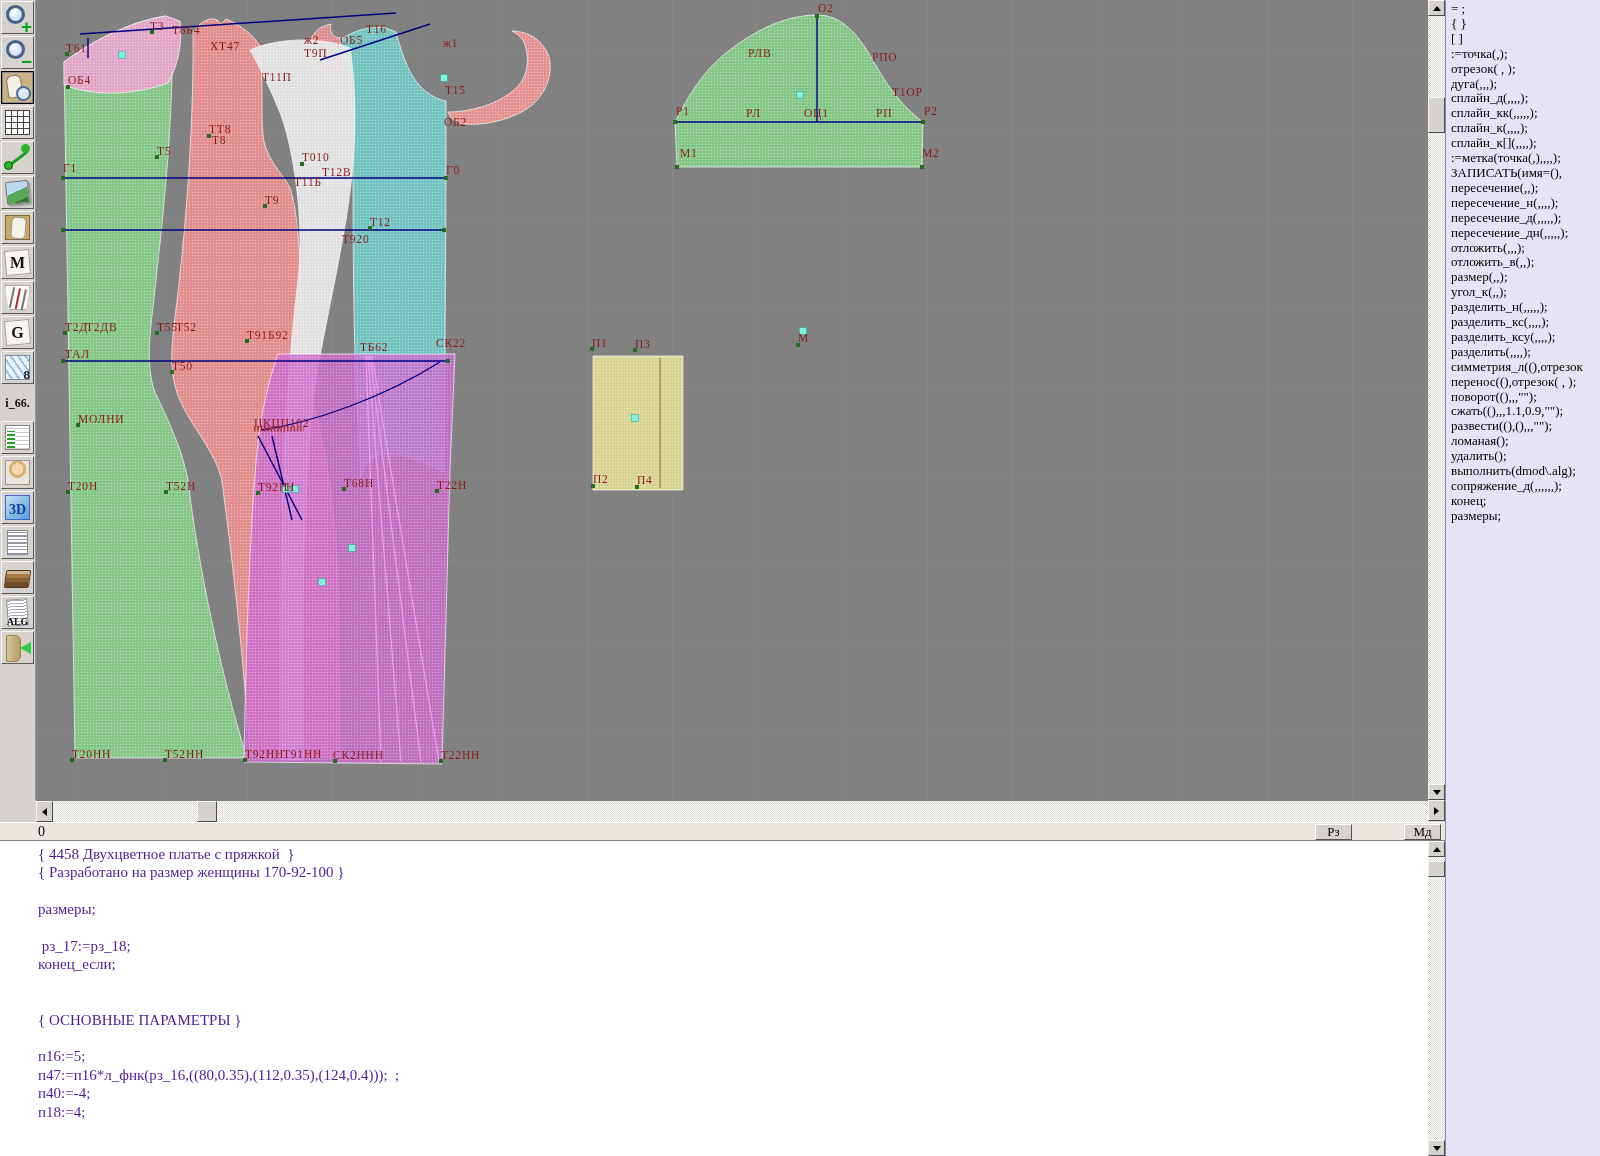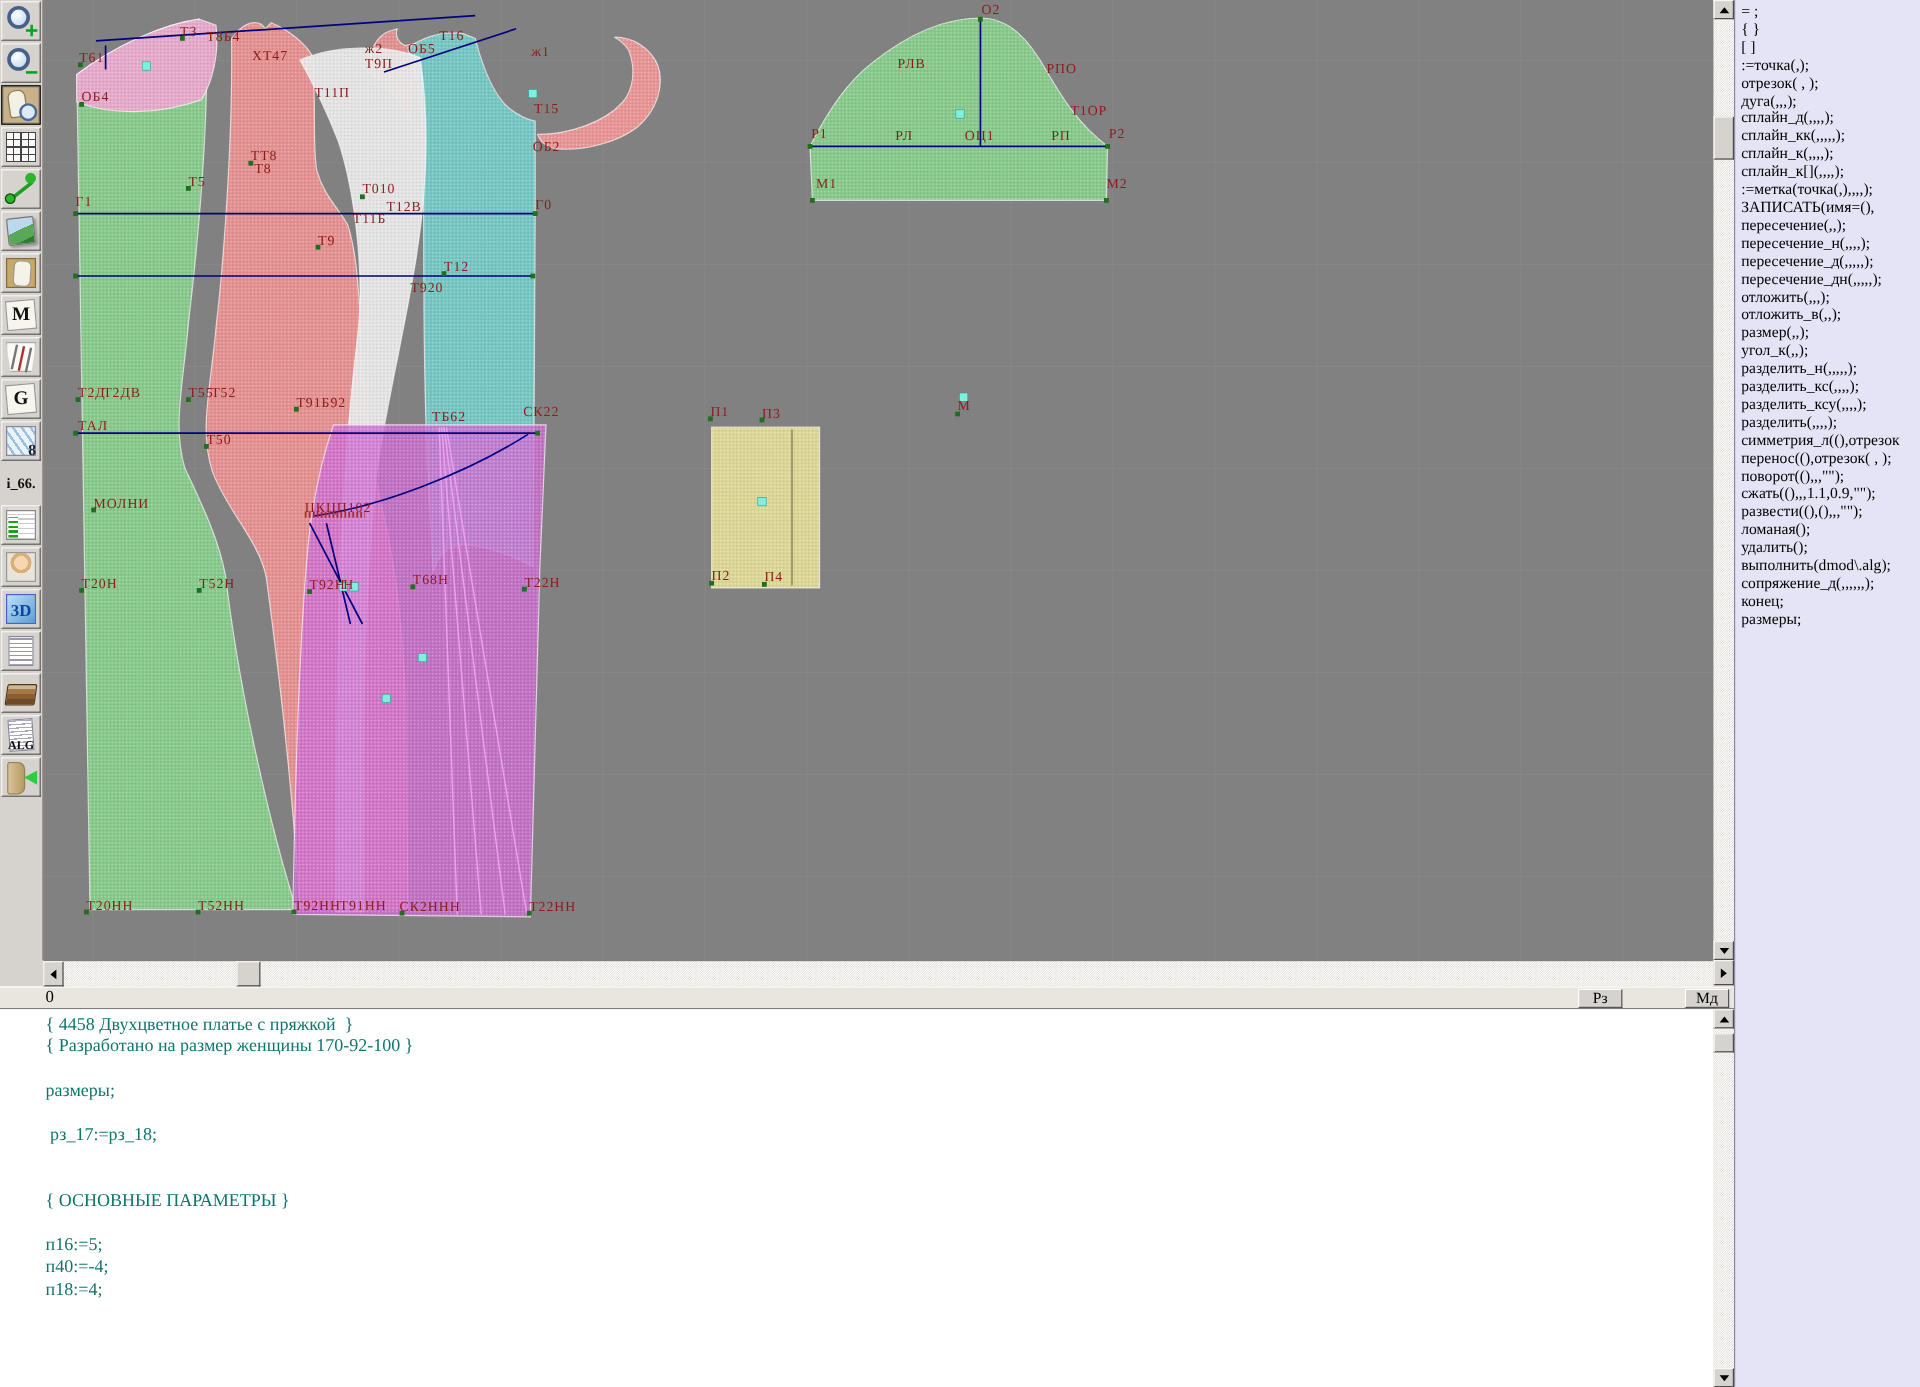--- a/index.html
+++ b/index.html
@@ -71,21 +71,21 @@
   .hscroll .sb-thumb{top:0;height:21px;width:20px;}
   .hs-right{width:17px;background:#D6D3CE;position:relative;}
   
   .status-row{height:18px;background:#E9E6DF;display:flex;align-items:center;padding-left:38px;font:14px "Liberation Serif",serif;border-top:1px solid #fff;}
   .status-row .spacer{flex:1;}
   .st-btn{width:37px;height:16px;margin-right:4px;background:#D6D3CE;border:1px solid;border-color:#fff #555 #555 #fff;
      font:13px/14px "Liberation Serif",serif;text-align:center;cursor:pointer;padding:0;margin-left:48px;}
   
   .editor-row{display:flex;height:316px;border-top:1px solid #808080;}
   .editor{flex:1;background:#fff;padding:4px 0 0 38px;overflow:hidden;cursor:text;}
-  .ed-line{font:15px/18.4px "Liberation Serif",serif;white-space:pre;min-height:18.4px;color:#0f766e;}
+  .ed-line{font:15px/18.4px "Liberation Serif",serif;white-space:pre;min-height:18.4px;color:#4c1d95;}
   .editor-scroll{width:17px;position:relative;}
   
   .panel{flex:1;background:#E4E4F6;border-left:1px solid #8a8aa8;padding:2px 0 0 5px;overflow:hidden;}
   .fn-item{font:13px/14.9px "Liberation Serif",serif;white-space:nowrap;color:#000;cursor:pointer;}
 </style>
 </head>
 <body>
 
 <div class="app">
   <div class="left-col">
@@ -326,25 +326,27 @@
       <button class="st-btn">Мд</button>
     </div>
     <div class="editor-row">
       <div class="editor">
           <div class="ed-line">{ 4458 Двухцветное платье с пряжкой  }</div>
           <div class="ed-line">{ Разработано на размер женщины 170-92-100 }</div>
           <div class="ed-line">&nbsp;</div>
           <div class="ed-line">размеры;</div>
           <div class="ed-line">&nbsp;</div>
           <div class="ed-line"> рз_17:=рз_18;</div>
+          <div class="ed-line">конец_если;</div>
           <div class="ed-line">&nbsp;</div>
           <div class="ed-line">&nbsp;</div>
           <div class="ed-line">{ ОСНОВНЫЕ ПАРАМЕТРЫ }</div>
           <div class="ed-line">&nbsp;</div>
           <div class="ed-line">п16:=5;</div>
+          <div class="ed-line">п47:=п16*л_фнк(рз_16,((80,0.35),(112,0.35),(124,0.4)));  ;</div>
           <div class="ed-line">п40:=-4;</div>
           <div class="ed-line">п18:=4;</div>
         </div>
       <div class="vscroll editor-scroll">
         <div class="sb-btn" style="top:0;">
             <span class="arr arr-up"></span>
           </div>
         <div class="sb-thumb" style="top:20px;height:16px;"></div>
         <div class="sb-btn" style="bottom:0;">
             <span class="arr arr-down"></span>

